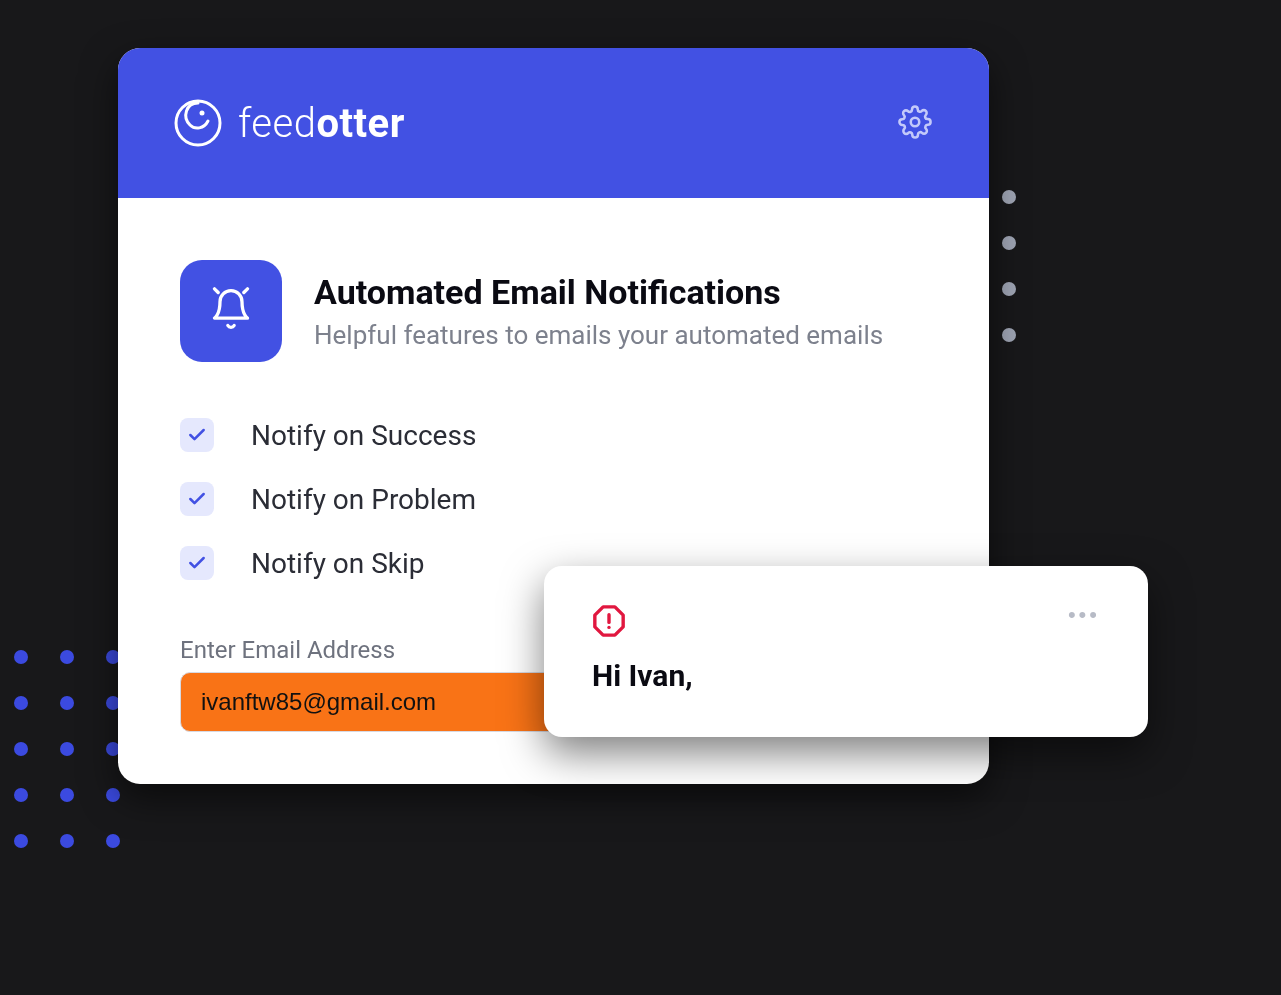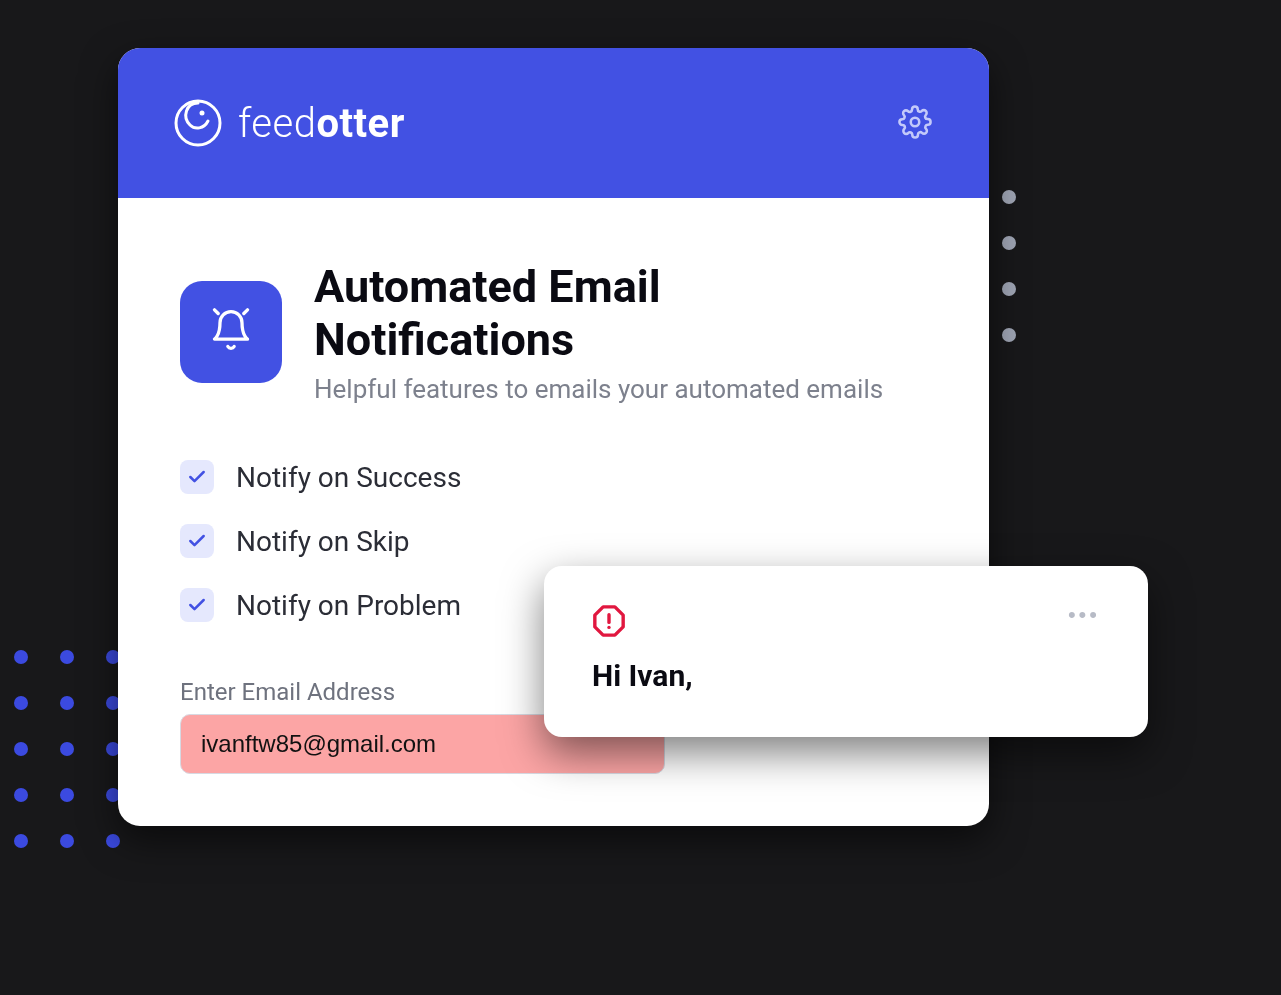--- a/index.html
+++ b/index.html
@@ -102,21 +102,21 @@
     height: 102px;
     background: #4251e3;
     border-radius: 22px;
     display:flex;
     align-items:center;
     justify-content:center;
     color:#fff;
     flex-shrink:0;
   }
   .section-title {
-    font-size: 45px;
+    font-size: 34px;
     font-weight: 700;
     color: #0a0a12;
     margin-bottom: 8px;
   }
   .section-sub {
     font-size: 26px;
     color: #7d818d;
     font-weight: 400;
   }
 
@@ -138,36 +138,37 @@
     border-radius: 8px;
     background: #e5e8fd;
     display:flex;
     align-items:center;
     justify-content:center;
     color: #4251e3;
   }
   .option-label {
     font-size: 28px;
     color: #2b2d36;
+    margin-left: 15px;
   }
 
   .field-label {
     font-size: 24px;
     color: #6e727e;
     margin-bottom: 8px;
   }
   .text-input {
     width: 485px;
     height: 60px;
     border: 1.5px solid #d7d9e2;
     border-radius: 10px;
     padding: 0 20px;
     font-size: 24px;
     color: #111;
-    background:#fca5a5;
+    background:#f97316;
   }
 
   
   .popup {
     position: absolute;
     top: 566px;
     left: 544px;
     width: 604px;
     background: #fff;
     border-radius: 18px;
@@ -289,29 +290,29 @@
             </svg>
         </span>
         <span class="option-label">Notify on Success</span>
       </label>
       <label class="option">
         <span class="checkbox">
           <svg viewBox="0 0 24 24" width="20" height="20" fill="none" stroke="currentColor" stroke-width="3" stroke-linecap="round" stroke-linejoin="round">
               <polyline points="20 6 9 17 4 12"></polyline>
             </svg>
         </span>
-        <span class="option-label">Notify on Skip</span>
+        <span class="option-label">Notify on Problem</span>
       </label>
       <label class="option">
         <span class="checkbox">
           <svg viewBox="0 0 24 24" width="20" height="20" fill="none" stroke="currentColor" stroke-width="3" stroke-linecap="round" stroke-linejoin="round">
               <polyline points="20 6 9 17 4 12"></polyline>
             </svg>
         </span>
-        <span class="option-label">Notify on Problem</span>
+        <span class="option-label">Notify on Skip</span>
       </label>
     </div>
 
     <div class="field-label">Enter Email Address</div>
     <input class="text-input" type="text" value="ivanftw85@gmail.com" style="">
   </div>
 </div>
 
 <div class="popup">
   <div class="popup-top">

